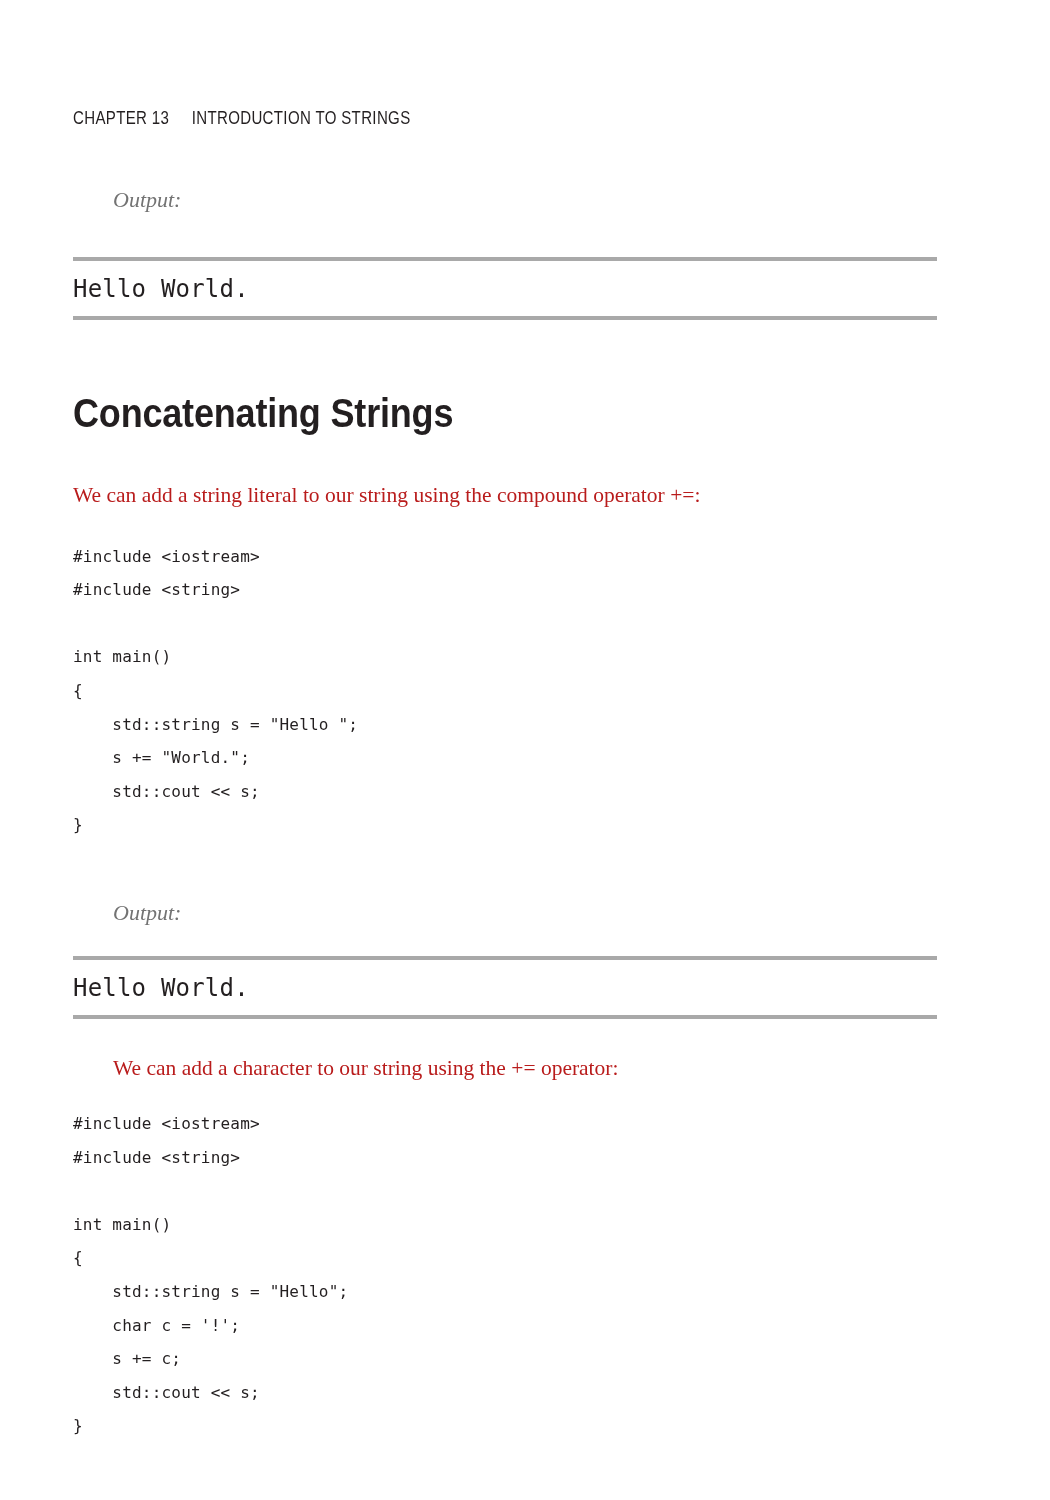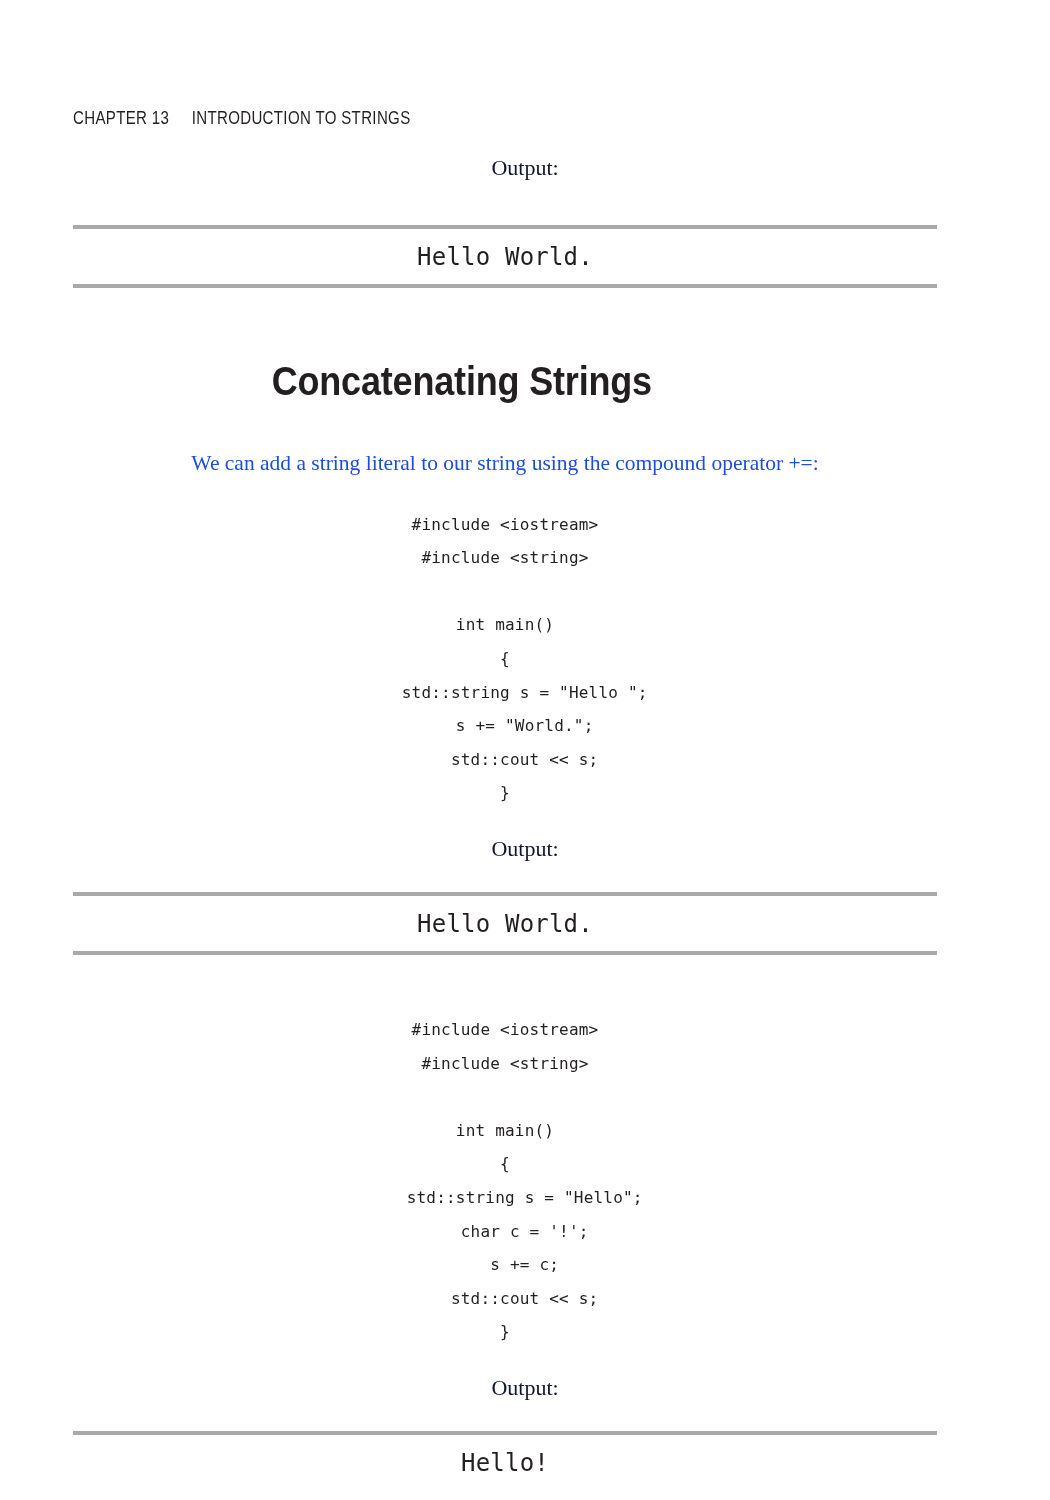--- a/index.html
+++ b/index.html
@@ -7,21 +7,20 @@
     padding: 0;
     background: #ffffff;
   }
   .page {
     position: relative;
     width: 1050px;
     height: 1500px;
     background: #ffffff;
     overflow: hidden;
     box-sizing: border-box;
-    text-align: center;
   }
   .content {
     position: absolute;
     left: 73px;
     top: 0;
     width: 864px;
   }
 
   
   .running-head {
@@ -34,31 +33,33 @@
     color: #231f20;
     white-space: pre;
     transform: scaleX(0.86);
     transform-origin: left center;
   }
   .running-head .gap { display: inline-block; width: 26px; }
 
   
   .output-label {
     font-family: "Liberation Serif", "DejaVu Serif", serif;
+    font-style: italic;
     font-size: 22px;
-    color: #0f172a;
+    color: #737373;
     margin-left: 40px;
+    margin-top: 32px;
   }
 
   
   .body-text {
     font-family: "Liberation Serif", "DejaVu Serif", serif;
     font-size: 21.5px;
     line-height: 30px;
-    color: #1d4ed8;
+    color: #b91c1c;
   }
   .body-text.indented { text-indent: 40px; }
 
   
   .section-heading {
     font-family: "Liberation Sans Narrow", "Liberation Sans", sans-serif;
     font-weight: bold;
     font-size: 40px;
     line-height: 44px;
     color: #231f20;
@@ -148,20 +149,21 @@
     <div class="sp-30"></div>
 
     <div class="output-block">
       <div class="rule"></div>
       <div class="output-text">Hello World.</div>
       <div class="rule"></div>
     </div>
 
     <div class="sp-34"></div>
 
+    <p class="body-text indented" style="margin:0;">We can add a character to our string using the += operator:</p>
 
     <div class="sp-24"></div>
 
     <div class="code-block">#include &lt;iostream&gt;
 #include &lt;string&gt;
 
 int main()
 {
     std::string s = "Hello";
     char c = '!';

